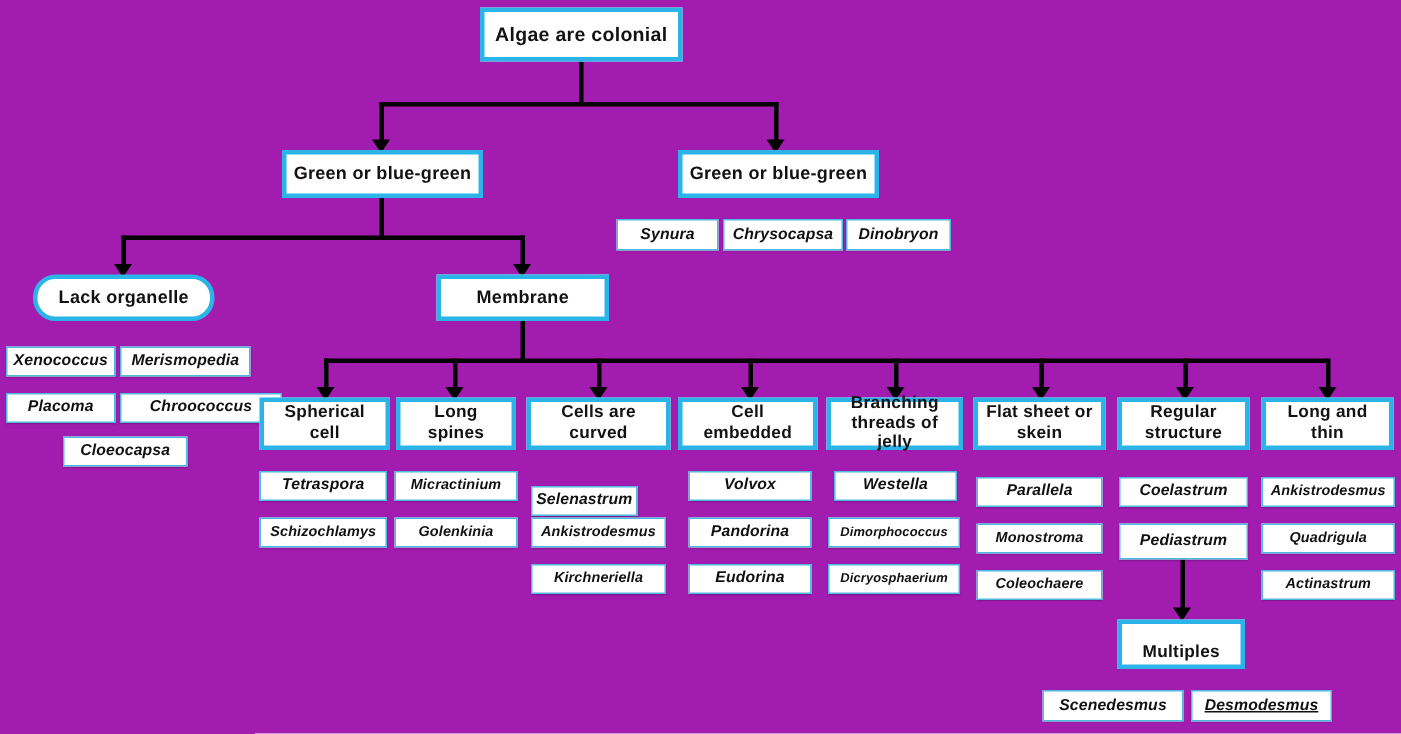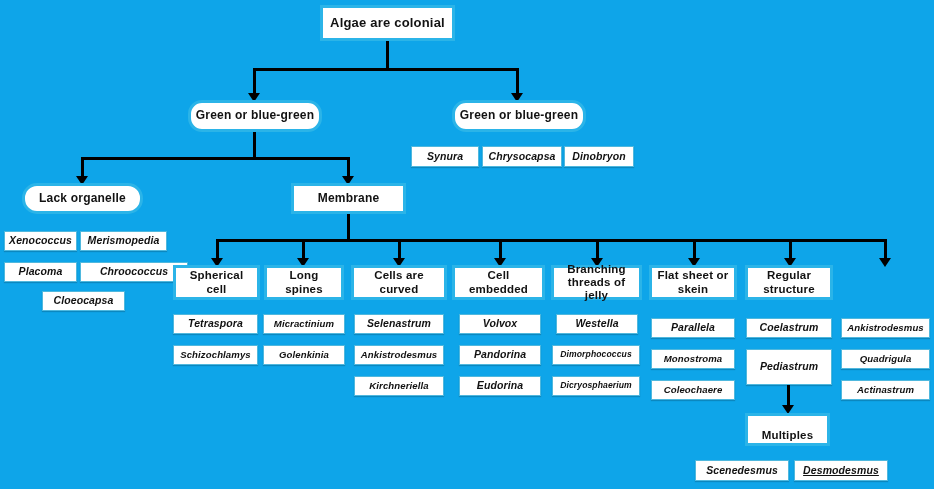--- a/index.html
+++ b/index.html
@@ -9,21 +9,21 @@
     background: #ffffff;
   }
   body {
     font-family: "Liberation Sans", sans-serif;
     -webkit-font-smoothing: antialiased;
   }
   #canvas {
     position: relative;
     width: 934px;
     height: 489px;
-    background: #0ea5e9;
+    background: #a21caf;
     overflow: hidden;
   }
 
   
   .node {
     position: absolute;
     box-sizing: border-box;
     background: #ffffff;
     border: 3px solid #2BB4E8;
     display: flex;
@@ -36,21 +36,20 @@
     line-height: 1.15;
     letter-spacing: 0.2px;
     padding: 1px 3px;
     z-index: 5;
   }
   .node.root {
     font-size: 13px;
   }
   .node.level2 {
     font-size: 12px;
-    border-radius: 14px;
   }
   .node.level3 {
     font-size: 12px;
   }
 
   
   .leaf {
     position: absolute;
     box-sizing: border-box;
     background: #ffffff;
@@ -204,36 +203,39 @@
   </div>
   <div class="node" style="left:452px; top:265px; width:93px; height:35px;">
     <span>Cell embedded</span>
   </div>
   <div class="node" style="left:649px; top:265px; width:88px; height:35px;">
     <span>Flat sheet or skein</span>
   </div>
   <div class="node" style="left:745px; top:265px; width:88px; height:35px;">
     <span>Regular structure</span>
   </div>
+  <div class="node" style="left:841px; top:265px; width:88px; height:35px;">
+    <span>Long and thin</span>
+  </div>
 
   <div class="leaf" style="left:173px; top:314px; width:85px; height:20px;">
     <span>Tetraspora</span>
   </div>
   <div class="leaf small" style="left:173px; top:345px; width:85px; height:20px;">
     <span>Schizochlamys</span>
   </div>
 
   <div class="leaf small" style="left:263px; top:314px; width:82px; height:20px;">
     <span>Micractinium</span>
   </div>
   <div class="leaf small" style="left:263px; top:345px; width:82px; height:20px;">
     <span>Golenkinia</span>
   </div>
 
-  <div class="leaf" style="left:354px; top:314px; width:90px; height:20px;">
+  <div class="leaf" style="left:354px; top:324px; width:71px; height:20px;">
     <span>Selenastrum</span>
   </div>
   <div class="leaf small" style="left:354px; top:345px; width:90px; height:20px;">
     <span>Ankistrodesmus</span>
   </div>
   <div class="leaf small" style="left:354px; top:376px; width:90px; height:20px;">
     <span>Kirchneriella</span>
   </div>
 
   <div class="leaf" style="left:459px; top:314px; width:82px; height:20px;">
@@ -262,21 +264,21 @@
   <div class="leaf small" style="left:651px; top:349px; width:84px; height:20px;">
     <span>Monostroma</span>
   </div>
   <div class="leaf small" style="left:651px; top:380px; width:84px; height:20px;">
     <span>Coleochaere</span>
   </div>
 
   <div class="leaf" style="left:746px; top:318px; width:86px; height:20px;">
     <span>Coelastrum</span>
   </div>
-  <div class="leaf" style="left:746px; top:349px; width:86px; height:36px;">
+  <div class="leaf" style="left:746px; top:349px; width:86px; height:24px;">
     <span>Pediastrum</span>
   </div>
 
   <div class="leaf small" style="left:841px; top:318px; width:89px; height:20px;">
     <span>Ankistrodesmus</span>
   </div>
   <div class="leaf small" style="left:841px; top:349px; width:89px; height:20px;">
     <span>Quadrigula</span>
   </div>
   <div class="leaf small" style="left:841px; top:380px; width:89px; height:20px;">

